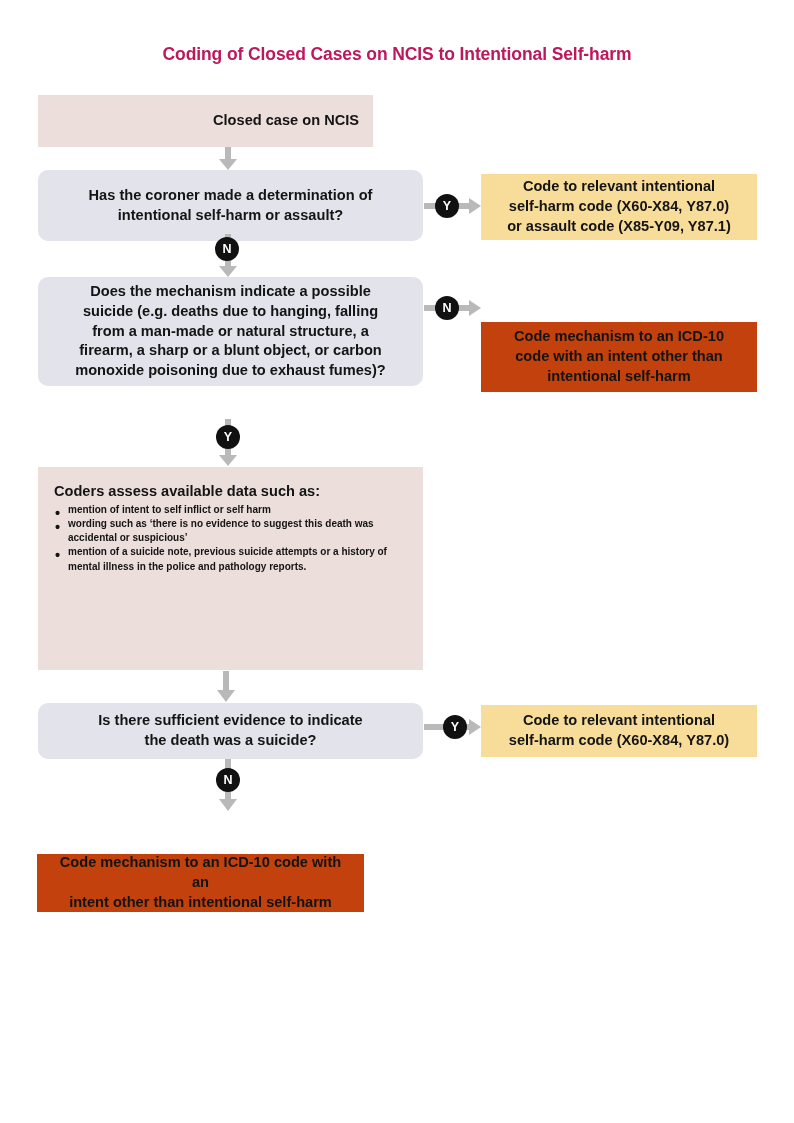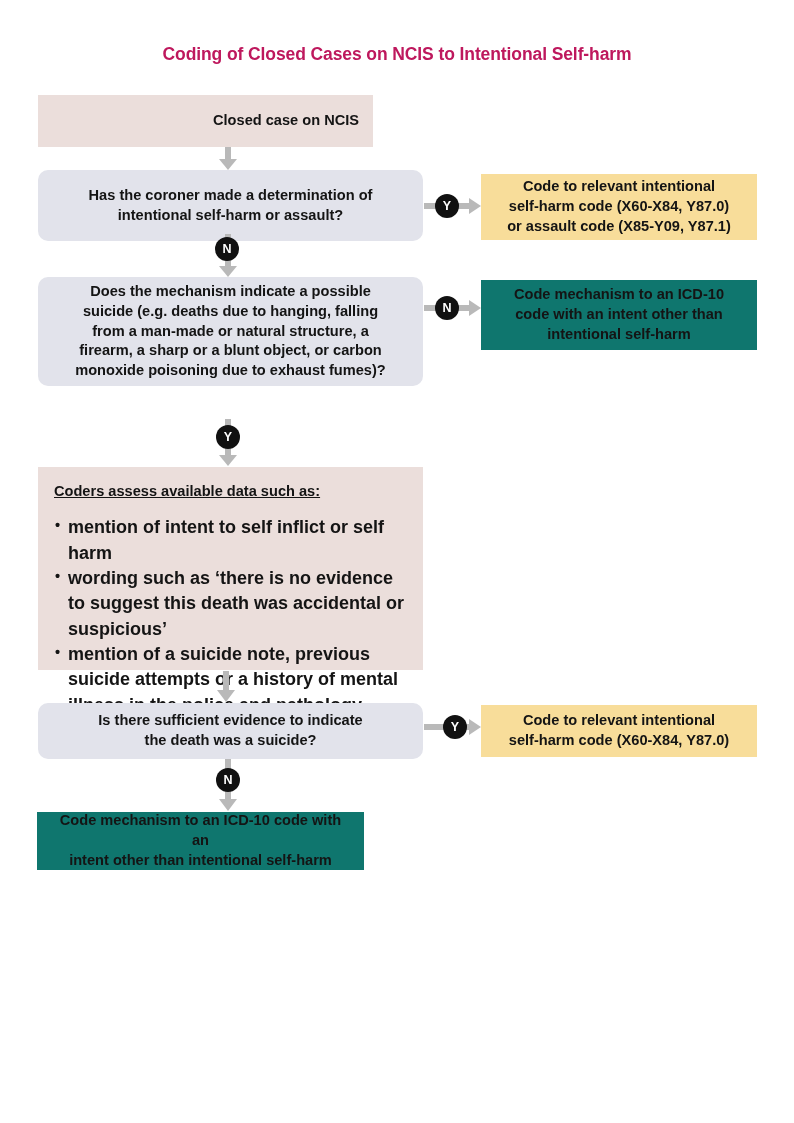--- a/index.html
+++ b/index.html
@@ -49,51 +49,50 @@
     color: #141414;
   }
   .node .txt { display: block; }
 
   .node.center { text-align: center; }
   .node.left   { text-align: left; }
 
   .fill-pink  { background: #ebdedb; }
   .fill-grey  { background: #e2e3eb; border-radius: 10px; }
   .fill-yellow{ background: #f8dd9a; }
-  .fill-green { background: #0f766e; }
+  .fill-green { background: #c2410c; margin-top: 42px; }
 
   
   #box-start        { left: 38px;  top: 95px;  width: 335px; height: 52px;  padding: 0 14px; align-items: flex-end; }
   #box-q1           { left: 38px;  top: 170px; width: 385px; height: 71px;  padding: 0 16px; }
   #box-out1         { left: 481px; top: 174px; width: 276px; height: 66px;  padding: 0 10px; }
   #box-q2           { left: 38px;  top: 277px; width: 385px; height: 109px; padding: 0 14px; }
   #box-out2         { left: 481px; top: 280px; width: 276px; height: 70px;  padding: 0 14px; }
   #box-coders       { left: 38px;  top: 467px; width: 385px; height: 203px; padding: 14px 16px 0 16px; justify-content: flex-start; }
   #box-q3           { left: 38px;  top: 703px; width: 385px; height: 56px;  padding: 0 16px; }
   #box-out3         { left: 481px; top: 705px; width: 276px; height: 52px;  padding: 0 10px; }
   #box-out4         { left: 37px;  top: 812px; width: 327px; height: 58px;  padding: 0 22px; }
 
   
   .coders-intro {
     font-weight: bold;
     font-size: 14.6px;
     line-height: 1.38;
-    margin-bottom: 14px;
-    text-decoration: underline;
+    margin-bottom: 2px;
   }
   ul.coders-list {
     list-style: none;
     margin: 0;
     padding: 0;
   }
   ul.coders-list li {
     position: relative;
     padding-left: 14px;
     font-weight: bold;
-    font-size: 18px;
+    font-size: 10px;
     line-height: 1.41;
     margin-bottom: 0px;
   }
   ul.coders-list li::before {
     content: "\2022";
     position: absolute;
     left: 1px;
     top: 0;
     font-size: 14.6px;
   }

